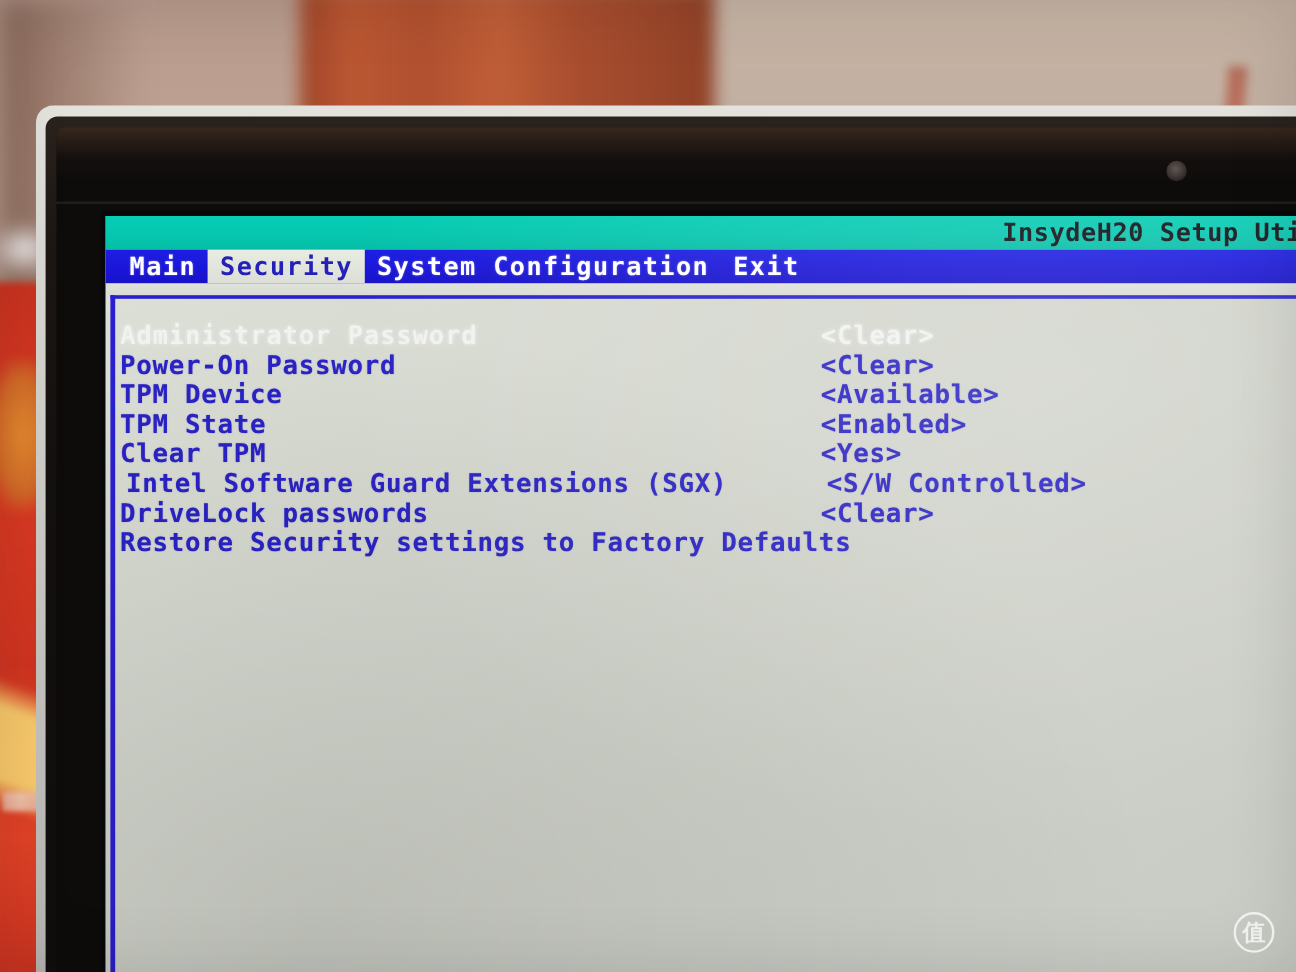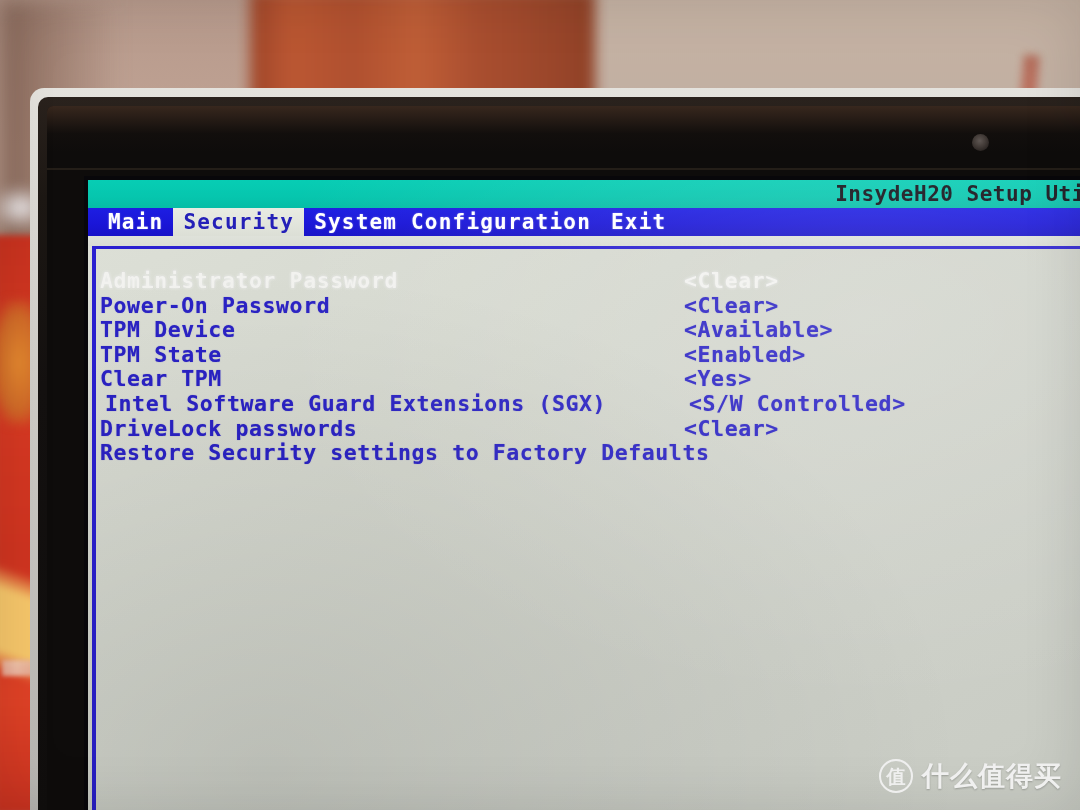--- a/index.html
+++ b/index.html
@@ -397,16 +397,15 @@
       </div>
     </div>
 
     <div class="screen-glare"></div>
   </div>
 
   <div class="photo-soft"></div>
 
   <div class="watermark">
     <span class="wm-logo">值</span>
-    <span class="wm-text">什么值得买</span>
   </div>
 
 </div>
 
 </body></html>

